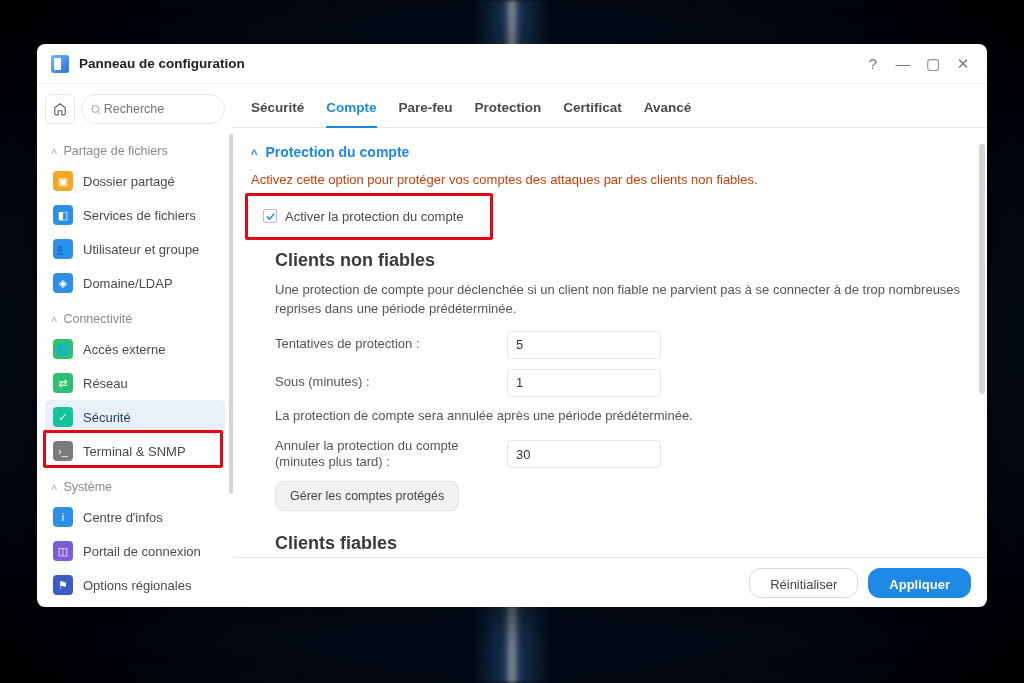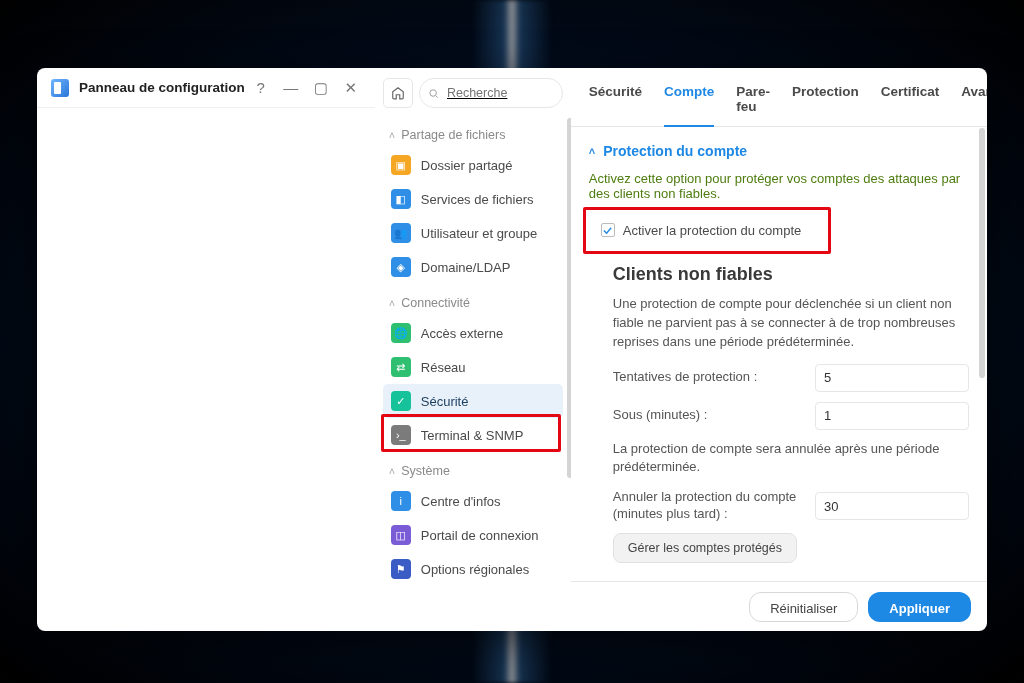--- a/index.html
+++ b/index.html
@@ -31,23 +31,22 @@
   }
 
   .window {
     position: absolute;
     left: 37px; top: 44px;
     width: 950px; height: 563px;
     background: var(--bg);
     border-radius: 8px;
     box-shadow: 0 10px 40px rgba(0,0,0,0.6);
     display: flex;
-    flex-direction: row;
+    flex-direction: column;
     overflow: hidden;
-    margin-top: 24px;
   }
 
   
   .titlebar {
     height: 40px;
     display: flex;
     align-items: center;
     padding: 0 10px;
     border-bottom: 1px solid #f0f0f0;
   }
@@ -88,21 +87,21 @@
   .sidebar::-webkit-scrollbar-thumb, .content::-webkit-scrollbar-thumb { background:#d0d0d0; border-radius:4px; }
 
   .sidebar-top { display:flex; gap:6px; margin-bottom:8px; }
   .home-btn {
     width: 30px; height: 30px; border:1px solid var(--border); border-radius:5px;
     display:flex; align-items:center; justify-content:center;
     color:#555; cursor:pointer; background:#fff;
   }
   .search-box {
     flex:1; height:30px; border:1px solid var(--border); border-radius:15px;
-    display:flex; align-items:center; padding:0 8px; gap:6px;text-decoration:underline;
+    display:flex; align-items:center; padding:0 8px; gap:0;
   }
   .search-box input {
     border:none; outline:none; font-size:12.5px; color:#333; width:100%; background:transparent;
   }
 
   .section-header {
     display:flex; align-items:center; gap:6px;
     color: var(--text-light); font-size:12.5px;
     padding: 12px 6px 6px 6px;
     cursor:pointer;
@@ -149,21 +148,21 @@
     font-size:13px; color:var(--text);
   }
   .scroll-area::-webkit-scrollbar { width:8px; }
   .scroll-area::-webkit-scrollbar-thumb { background:#d0d0d0; border-radius:4px; }
 
   .panel-header {
     display:flex; align-items:center; gap:8px;
     color: var(--blue); font-weight:600; font-size:14px; cursor:pointer;
     padding:2px 0 12px 0;
   }
-  .desc { color:#4d7c0f; margin-bottom:10px; }
+  .desc { color:#c2410c; margin-bottom:10px; }
 
   .checkbox-wrap { position:relative; display:inline-block; padding:12px 24px 12px 12px; }
   .checkbox-row { display:flex; gap:8px; }
   .chk {
     width:14px; height:14px; border:1px solid #bbb; border-radius:2px; background:#fff;
     display:flex; align-items:center; justify-content:center; color:var(--blue);
   }
 
   .sub-section { padding: 8px 0 0 24px; }
   .sub-title { font-weight:700; color:#3a3a3a; margin:6px 0 10px 0; font-size:18px; }

